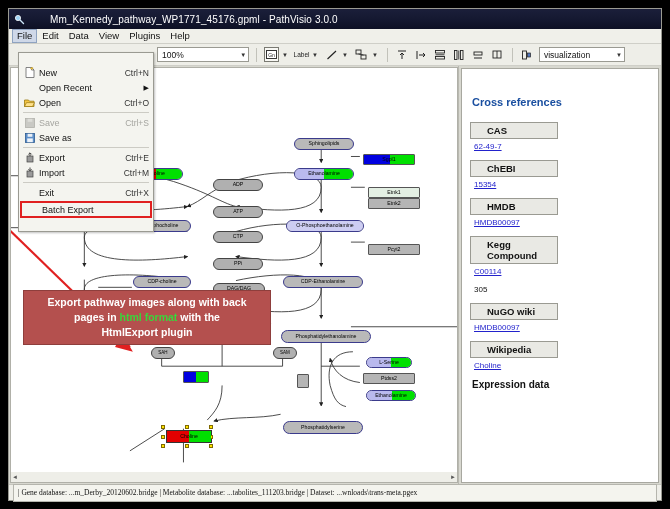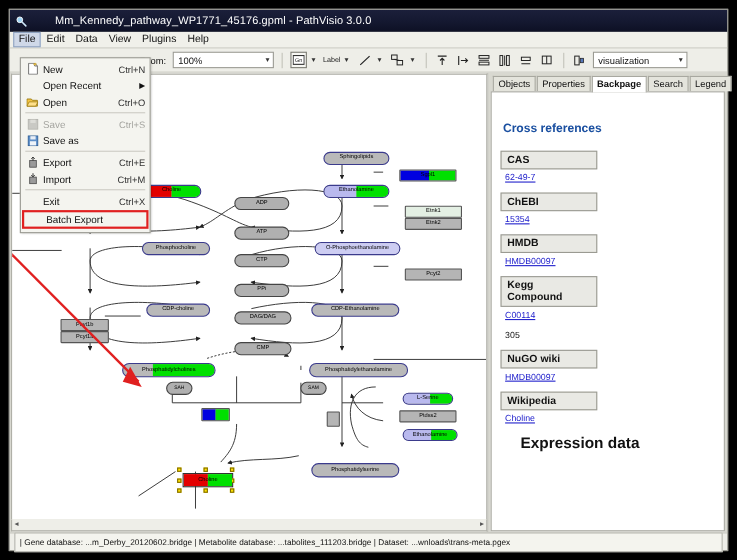--- a/index.html
+++ b/index.html
@@ -181,67 +181,67 @@
     font-weight: bold;
     margin: 19px 0 14px 2px;
   }
   .xref-group { margin-bottom: 9px; }
   .xref-head {
     background: #e9e9e4;
     border: 1px solid #9a9a92;
     font-size: 9.5px;
     font-weight: bold;
     color: #111;
-    padding: 2px 5px;
+    padding: 2px 16px;
     width: 88px;
   }
   .xref-val {
     font-size: 8px;
     margin: 3px 0 0 4px;
     color: #2222cc;
     text-decoration: underline;
   }
   .xref-val.plain {
     color: #111;
     text-decoration: none;
   }
   .expr-title {
-    font-size: 14px; font-weight: bold; color: #111;
-    margin: 2px 0 0 18px;
+    font-size: 10px; font-weight: bold; color: #111;
+    margin: 2px 0 0 2px;
   }
 
   
   .statusbar {
     height: 16px;
     background: #eeeee8;
     border-top: 1px solid #c6c6be;
     display: flex; align-items: center;
     padding: 0 4px;
     flex: 0 0 auto;
   }
   .status-box {
     flex: 1;
     height: 18px;
     border: 1px solid #b5b5ad;
     background: #f4f4ee;
     display: flex; align-items: center;
     padding: 0 4px;
     font-size: 7.5px; color: #111;
-    white-space: nowrap; overflow: hidden;
+    white-space: nowrap; overflow: hidden; font-family: Liberation Serif, serif;
   }
 
   
   .dropdown {
     position: absolute;
     left: 9px; top: 43px;
-    width: 119px;
+    width: 136px;
     background: #f4f4ef;
     border: 1px solid #9a9a92;
     z-index: 100;
-    padding: 2px 0;
+    padding: 12px 0;
     box-shadow: 1px 1px 2px rgba(0,0,0,0.25);
   }
   .dd-item {
     height: 15px;
     display: flex; align-items: center;
     padding: 0 4px;
     font-size: 9px; color: #111;
     position: relative;
   }
   .dd-item.disabled { color: #a5a5a0; }
@@ -621,37 +621,37 @@
           <div class="node gene" style="left:172px;top:303px;width:26px;height:12px;">
             <span class="fill" style="left:0;width:50%;background:#0000e0;"></span>
             <span class="fill" style="right:0;width:50%;background:#00e000;"></span>
           </div>
 
           <svg style="position:absolute;left:0;top:0;width:100%;height:100%;z-index:19;pointer-events:none;" viewBox="0 0 450 420" preserveAspectRatio="none">
             <path d="M-40 130 L 120 290" stroke="#e02020" stroke-width="2.2" fill="none"></path>
             <path d="M112 276 L123 295 L105 290 z" fill="#e02020"></path>
           </svg>
 
+          <div class="annot" style="left:12px;top:222px;width:248px;">
+            <div>Export pathway images along with back</div>
+            <div>
+              <span>pages in </span><span class="hl">html format</span><span> with the</span>
+            </div>
+            <div>HtmlExport plugin</div>
+          </div>
 
         </div>
         <div class="hscroll">
           <span class="arrow">◄</span>
           <span class="thumb"></span>
           <span class="arrow">►</span>
         </div>
       </div>
 
       <div class="right-panel">
-        <div class="tabstrip">
-          <span class="tab">Objects</span>
-          <span class="tab">Properties</span>
-          <span class="tab selected">Backpage</span>
-          <span class="tab">Search</span>
-          <span class="tab">Legend</span>
-        </div>
         <div class="panel-body">
           <div class="xref-title">Cross references</div>
 
           <div class="xref-group">
             <div class="xref-head">CAS</div>
             <div class="xref-val">62-49-7</div>
           </div>
           <div class="xref-group">
             <div class="xref-head">ChEBI</div>
             <div class="xref-val">15354</div>

